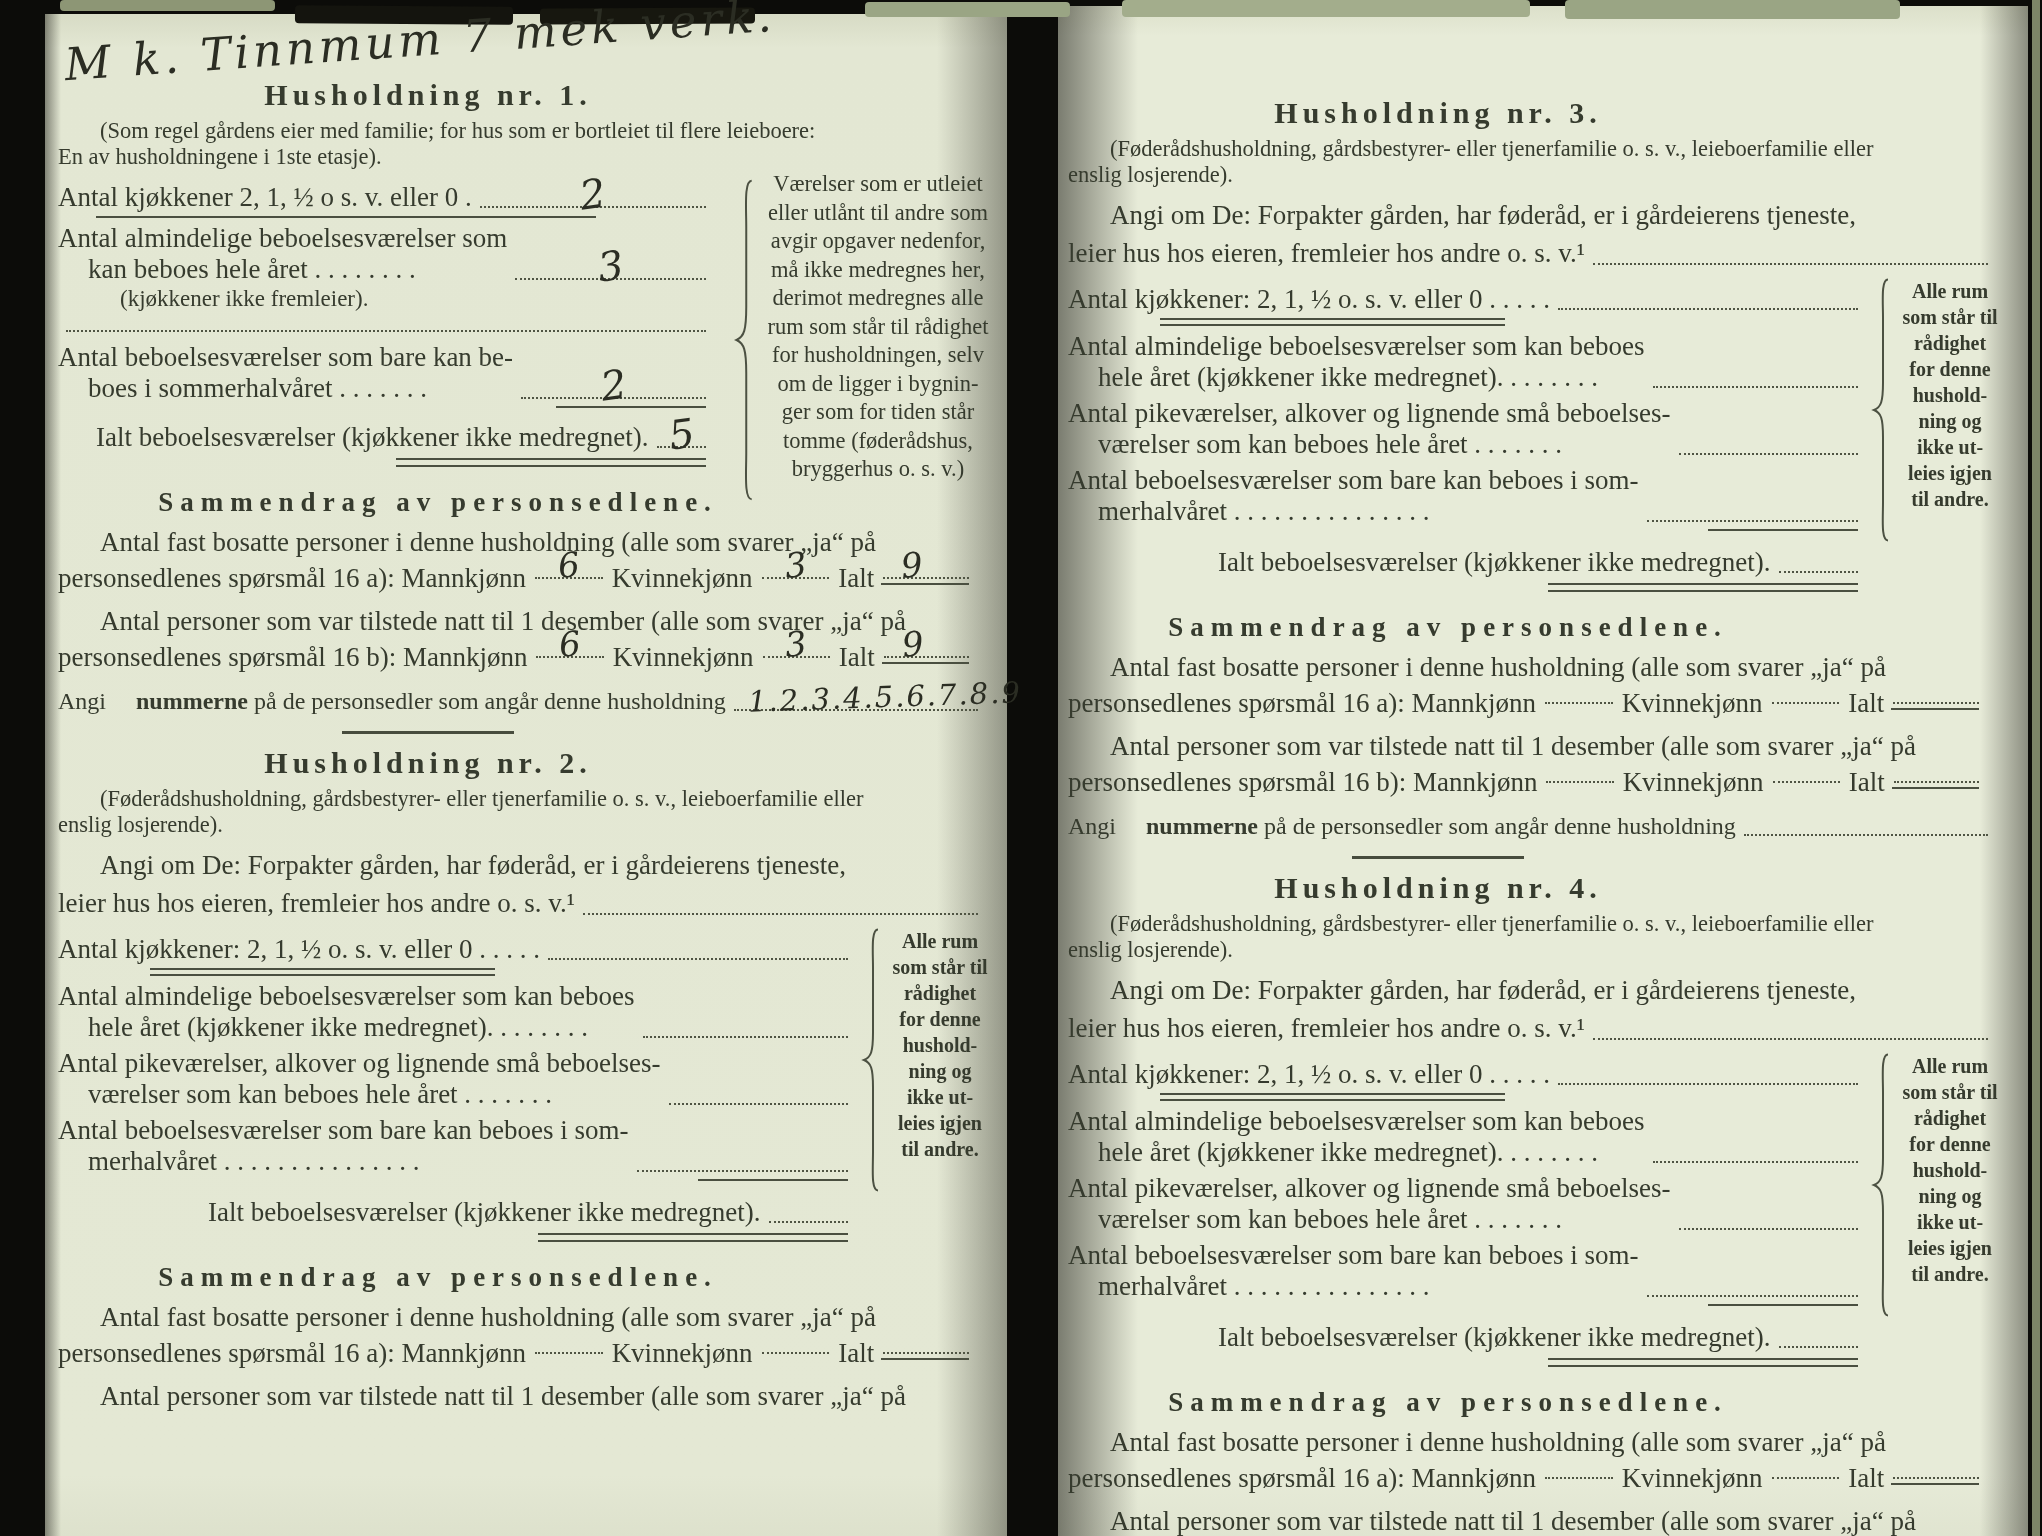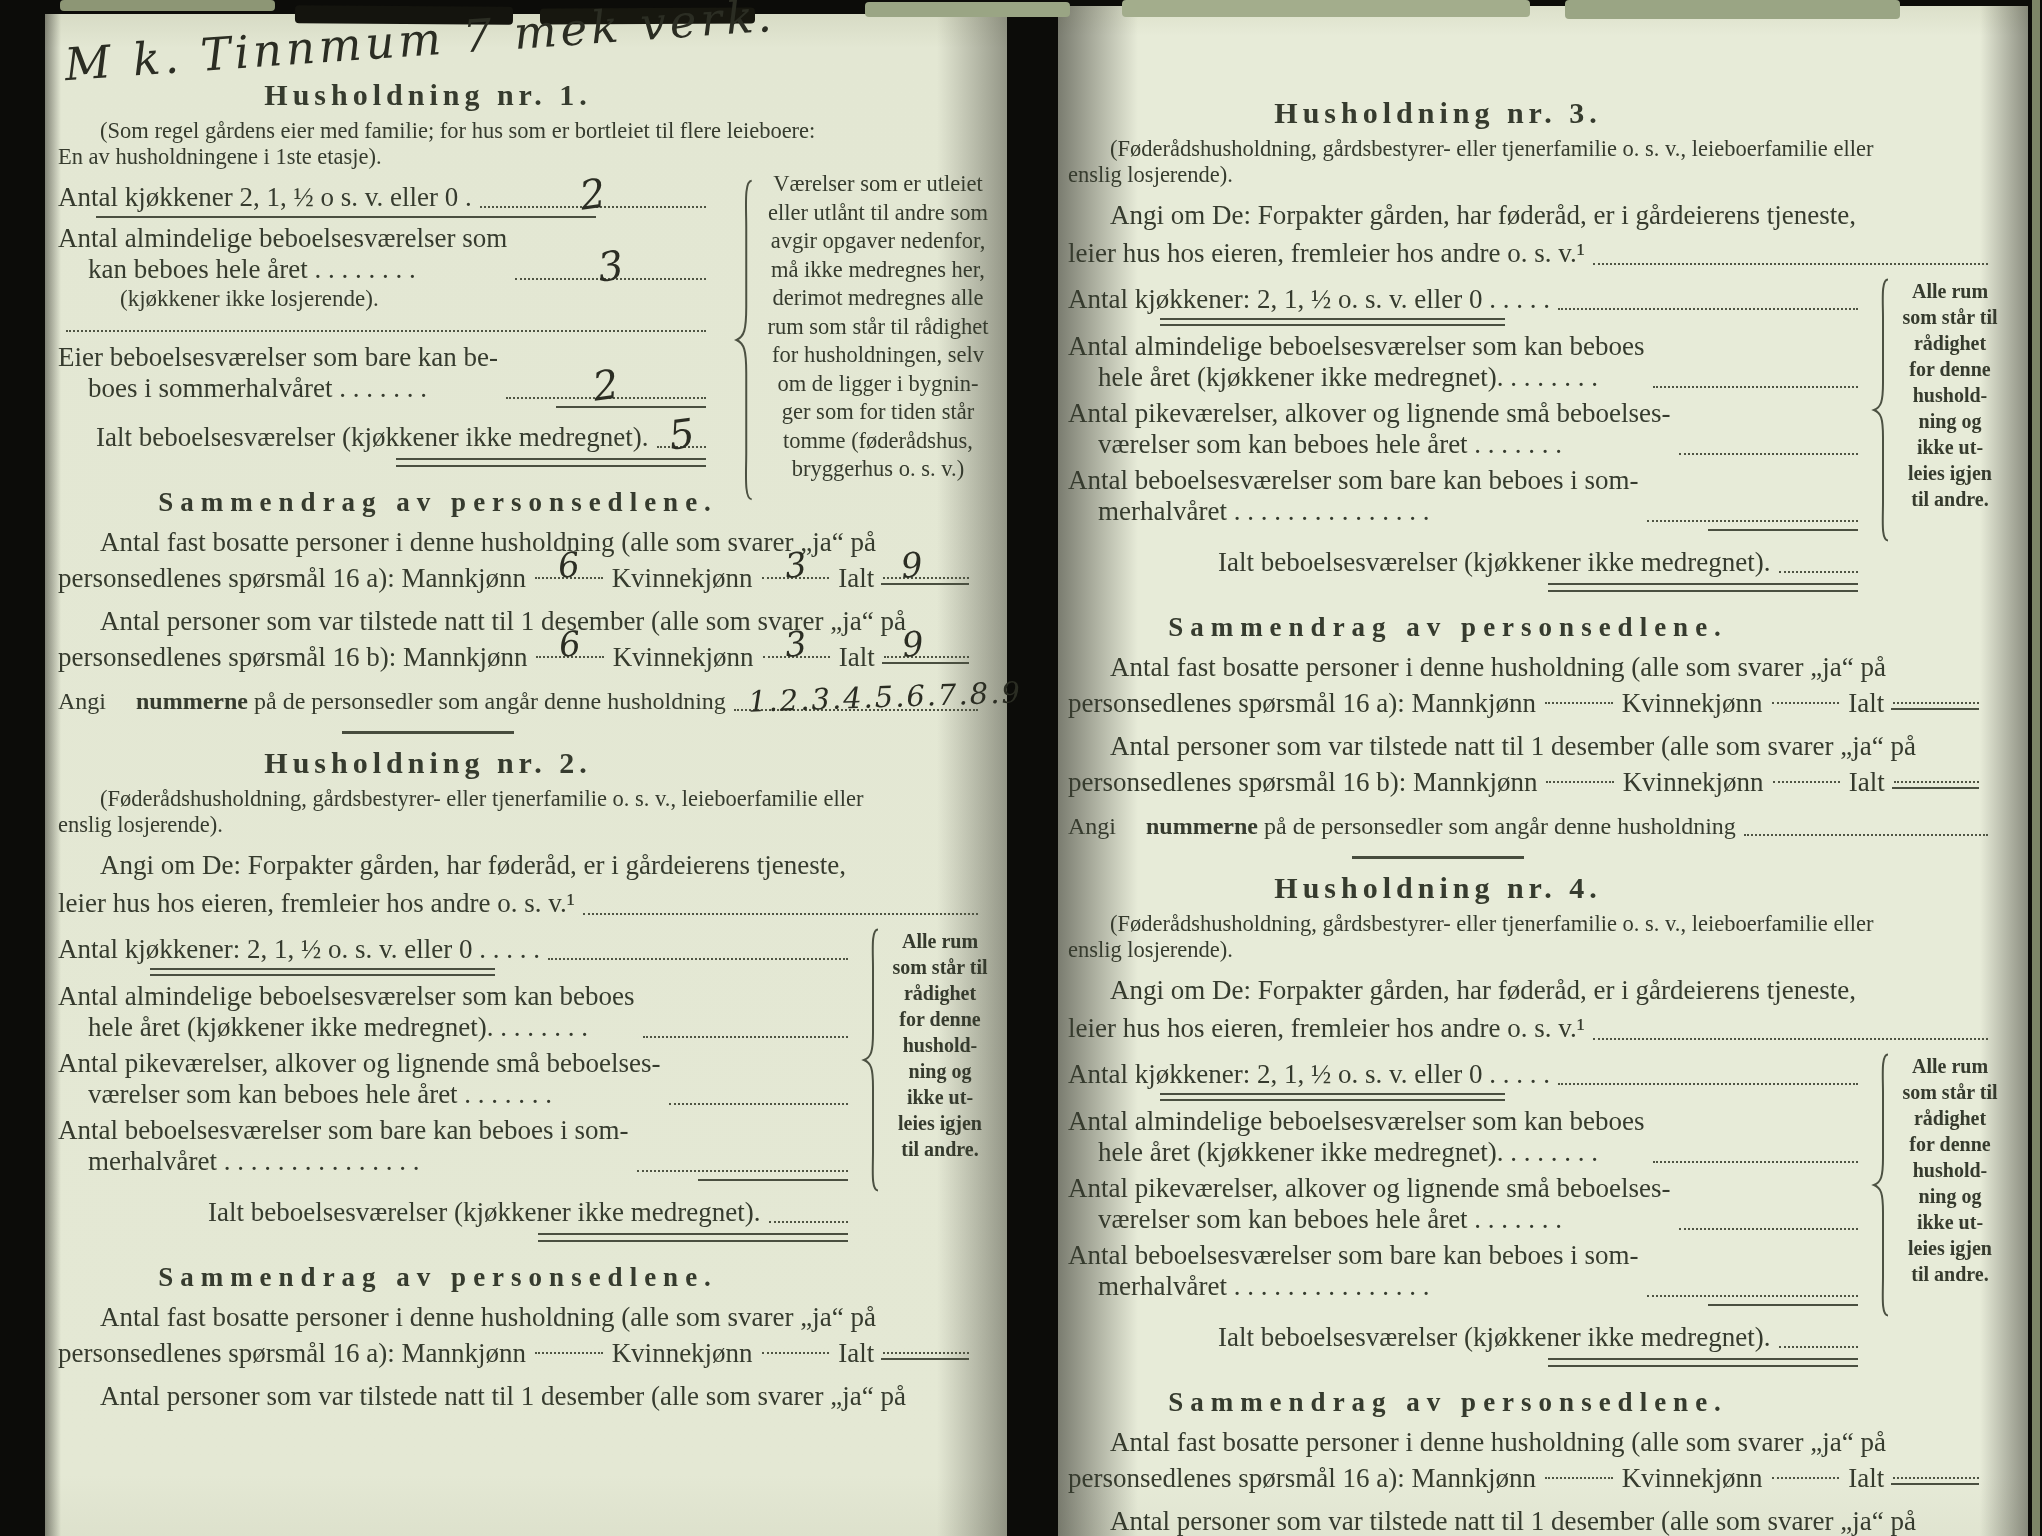--- a/index.html
+++ b/index.html
@@ -127,26 +127,26 @@
           </span>
       </div>
       <div class="rule full1"></div>
       <div class="rrow">
         <span class="rlabel">Antal almindelige beboelsesværelser som
 kan beboes hele året   .   .   .   .   .   .   .   .</span>
         <span class="leader">
             <span class="hw hw-val">3</span>
           </span>
       </div>
-      <div class="rsub">(kjøkkener ikke losjerende).</div>
-      <div class="rrow">
-        <span class="leader"></span>
-      </div>
-      <div class="rrow">
-        <span class="rlabel">Eier beboelsesværelser som bare kan be-
+      <div class="rsub">(kjøkkener ikke fremleier).</div>
+      <div class="rrow">
+        <span class="leader"></span>
+      </div>
+      <div class="rrow">
+        <span class="rlabel">Antal beboelsesværelser som bare kan be-
 boes i sommerhalvåret    .   .   .   .   .   .   .</span>
         <span class="leader">
             <span class="hw hw-val">2</span>
           </span>
       </div>
       <div class="rule short"></div>
       <div class="rrow" style="margin-top:14px;">
         <span class="rlabel" style="padding-left:0;text-indent:0;margin-left:38px;">Ialt beboelsesværelser  (kjøkkener ikke medregnet).</span>
         <span class="leader">
             <span class="hw hw-val">5</span>

